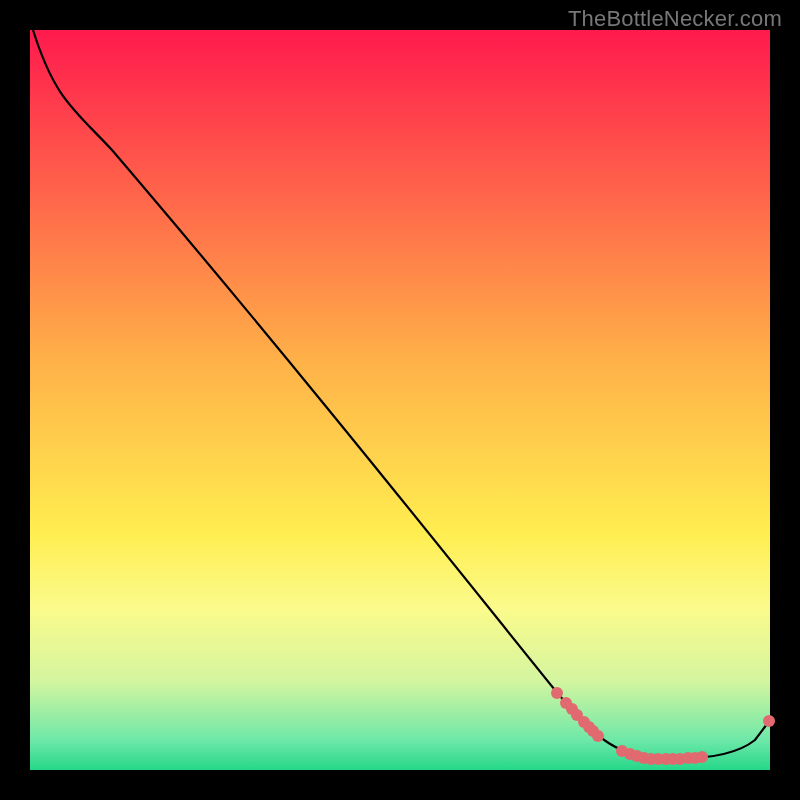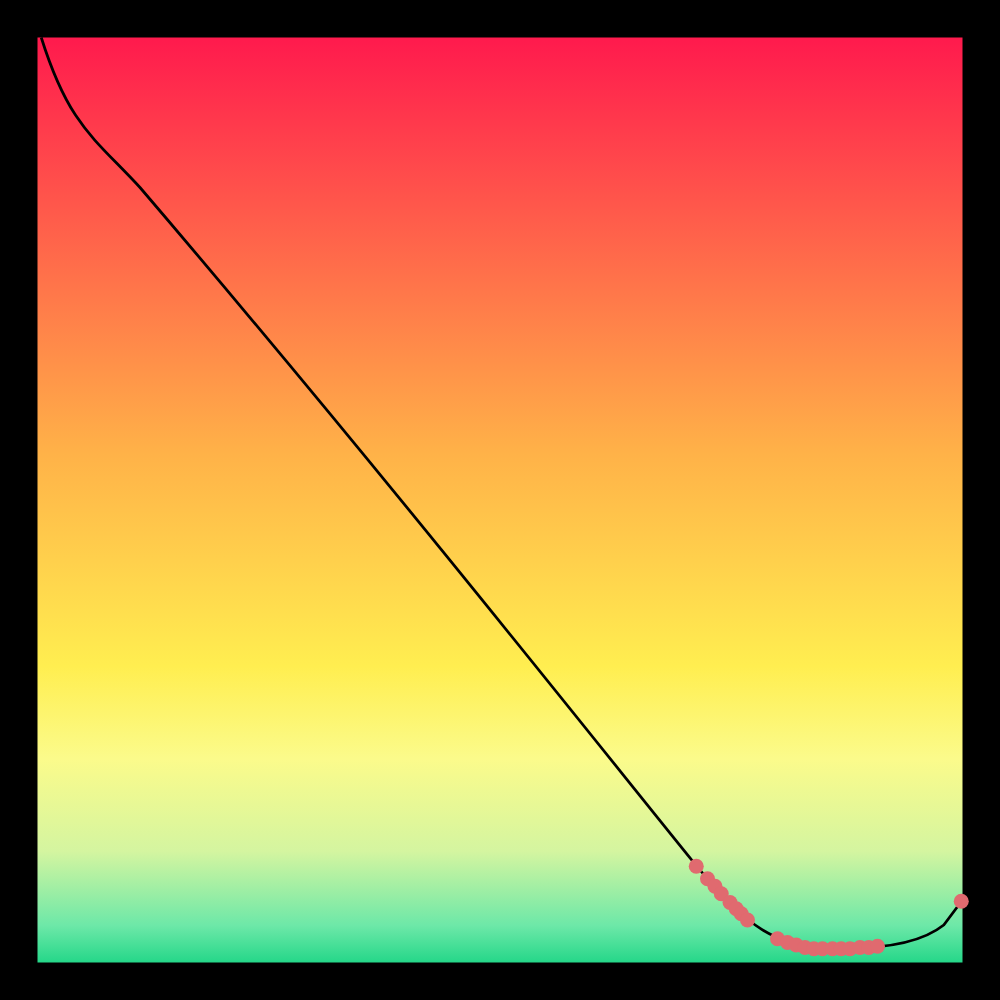--- a/index.html
+++ b/index.html
@@ -29,20 +29,21 @@
     position: absolute;
     top: 0;
     left: 0;
   }
 </style>
 </head>
 <body>
 
 <div class="chart-container">
 
+  <div class="watermark">TheBottleNecker.com</div>
 
   <svg width="800" height="800" viewBox="0 0 800 800">
     <defs>
       <linearGradient id="bg-grad" x1="0" y1="0" x2="0" y2="1">
       <stop offset="0%" stop-color="#ff1a4d"></stop>
           <stop offset="45%" stop-color="#ffb248"></stop>
           <stop offset="68%" stop-color="#ffee50"></stop>
           <stop offset="78%" stop-color="#fbfb8b"></stop>
           <stop offset="88%" stop-color="#d4f5a0"></stop>
           <stop offset="96%" stop-color="#6de8a8"></stop>

